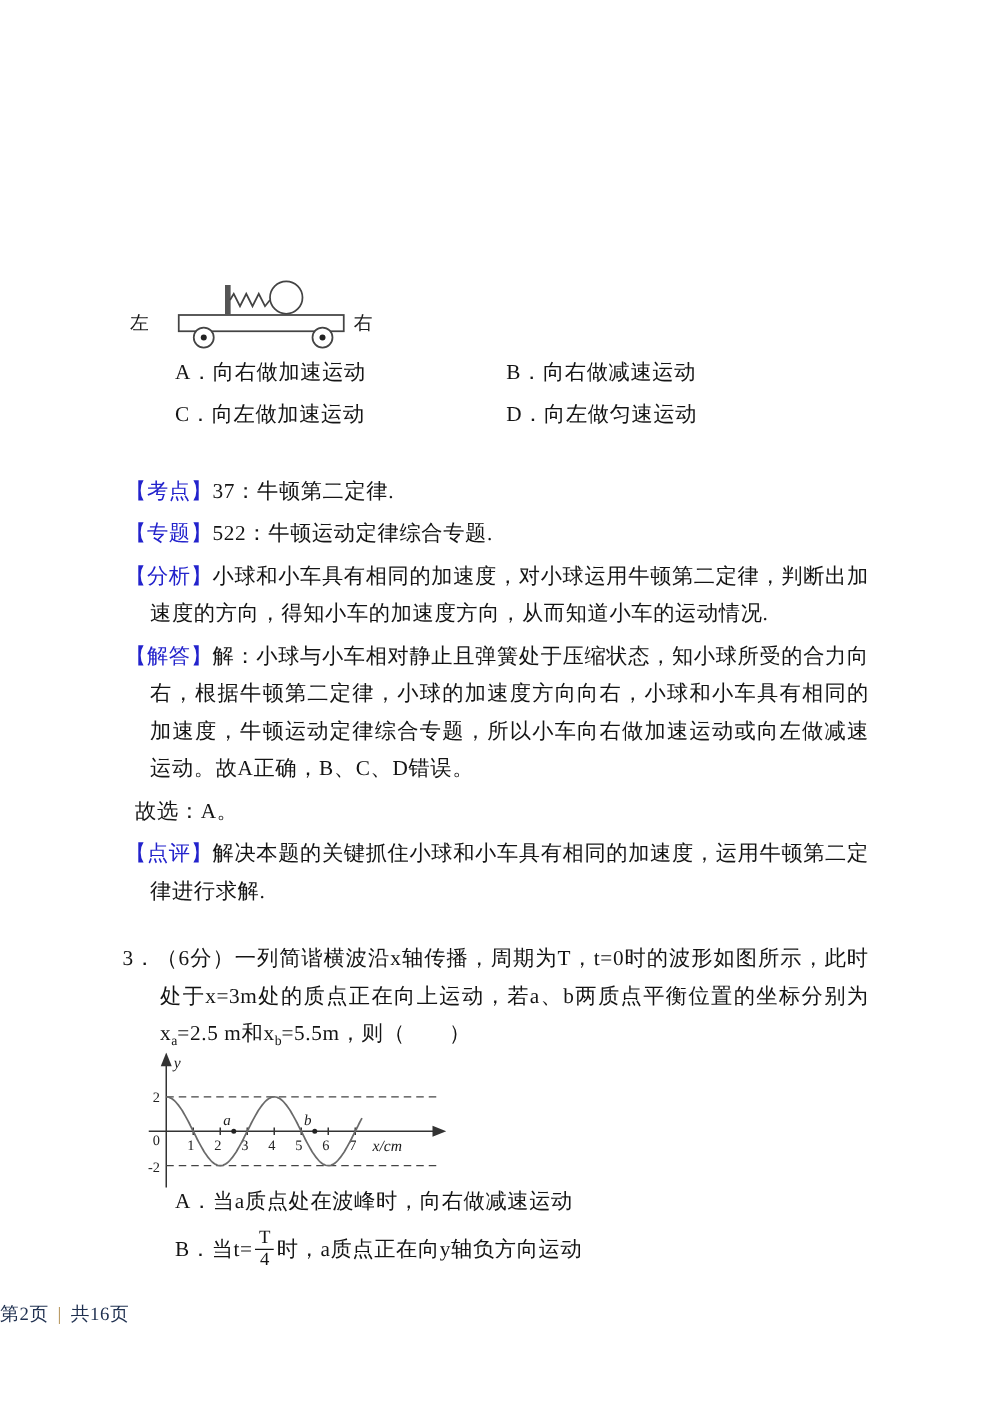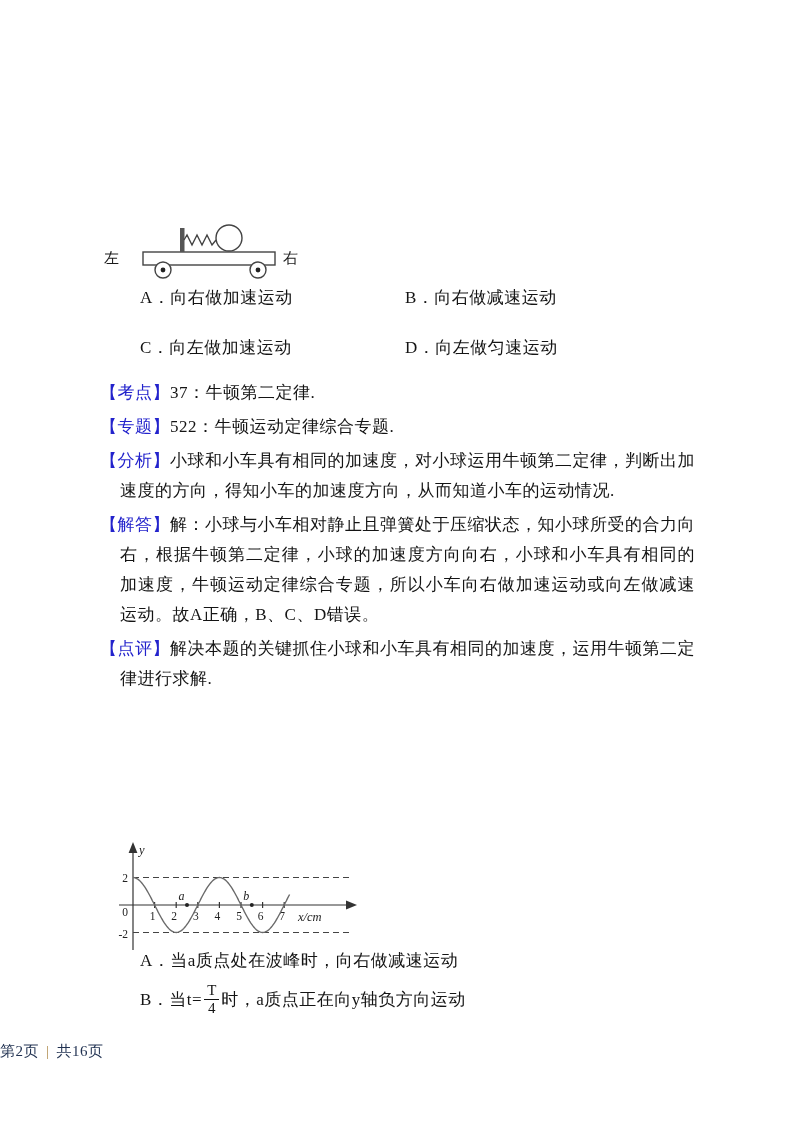--- a/index.html
+++ b/index.html
@@ -29,21 +29,21 @@
   .dash{stroke:#444;stroke-width:1;stroke-dasharray:6 4;fill:none;}
   .wave{stroke:#6a6a6a;stroke-width:1.4;fill:none;}
   .ticklbl{font-size:11.5px;fill:#222;font-family:"Liberation Serif",serif;}
   .axlbl{font-size:12.5px;font-style:italic;fill:#1a1a1a;font-family:"Liberation Serif",serif;}
   .ptlbl{font-size:12px;font-style:italic;fill:#1a1a1a;font-family:"Liberation Serif",serif;}
   .cart-shape{stroke:#444;stroke-width:1.4;fill:#ffffff;}
 
   
   .q2-options{
     position:absolute;top:283px;left:140px;width:545px;
-    display:grid;grid-template-columns:265px 1fr;row-gap:20px;
+    display:grid;grid-template-columns:265px 1fr;row-gap:4px;
     font-size:17px;line-height:30px;letter-spacing:0.5px;
   }
   .q3-options{position:absolute;top:946px;left:140px;font-size:17px;letter-spacing:0.5px;}
   .opt3{line-height:30px;}
   .opt3.fracline{display:flex;align-items:center;height:46px;line-height:normal;}
 
   
   .frac{display:inline-flex;flex-direction:column;align-items:center;
         font-size:15px;line-height:1.12;margin:0 2px;letter-spacing:0;}
   .frac .fnum{padding:0 3px;border-bottom:1.4px solid #111;}
@@ -90,23 +90,25 @@
     <div><span>B．</span><span>向右做减速运动</span></div>
     <div><span>C．</span><span>向左做加速运动</span></div>
     <div><span>D．</span><span>向左做匀速运动</span></div>
   </div>
 
   <div class="solution">
     <p class="sol"><span class="lbl">【考点】</span><span>37：牛顿第二定律.</span></p>
     <p class="sol"><span class="lbl">【专题】</span><span>522：牛顿运动定律综合专题.</span></p>
     <p class="sol"><span class="lbl">【分析】</span><span>小球和小车具有相同的加速度，对小球运用牛顿第二定律，判断出加速度的方向，得知小车的加速度方向，从而知道小车的运动情况.</span></p>
     <p class="sol"><span class="lbl">【解答】</span><span>解：小球与小车相对静止且弹簧处于压缩状态，知小球所受的合力向右，根据牛顿第二定律，小球的加速度方向向右，小球和小车具有相同的加速度，牛顿运动定律综合专题，所以小车向右做加速运动或向左做减速运动。故A正确，B、C、D错误。</span></p>
+    <p class="sol plain">故选：A。</p>
     <p class="sol"><span class="lbl">【点评】</span><span>解决本题的关键抓住小球和小车具有相同的加速度，运用牛顿第二定律进行求解.</span></p>
   </div>
 
+  <p class="qtext" id="q3text"><span>3．（6分）一列简谐横波沿x轴传播，周期为T，t=0时的波形如图所示，此时处于x=3m处的质点正在向上运动，若a、b两质点平衡位置的坐标分别为x</span><sub>a</sub><span>=2.5 m和x</span><sub>b</sub><span>=5.5m，则（　　）</span></p>
 
   <div class="wave-fig">
     <svg id="wave-plot" width="250" height="112" viewBox="0 0 250 112">
       <line class="ax" x1="7" y1="63" x2="236" y2="63"></line>
       <polygon points="245,63 234,58.6 234,67.4" fill="#333"></polygon>
       <line class="ax" x1="21" y1="4" x2="21" y2="108"></line>
       <polygon points="21,0 16.6,11 25.4,11" fill="#333"></polygon>
       <line class="dash" x1="21" y1="35.5" x2="238" y2="35.5"></line>
       <line class="dash" x1="21" y1="90.5" x2="238" y2="90.5"></line>
       <text class="axlbl" x="27" y="12">y</text>

